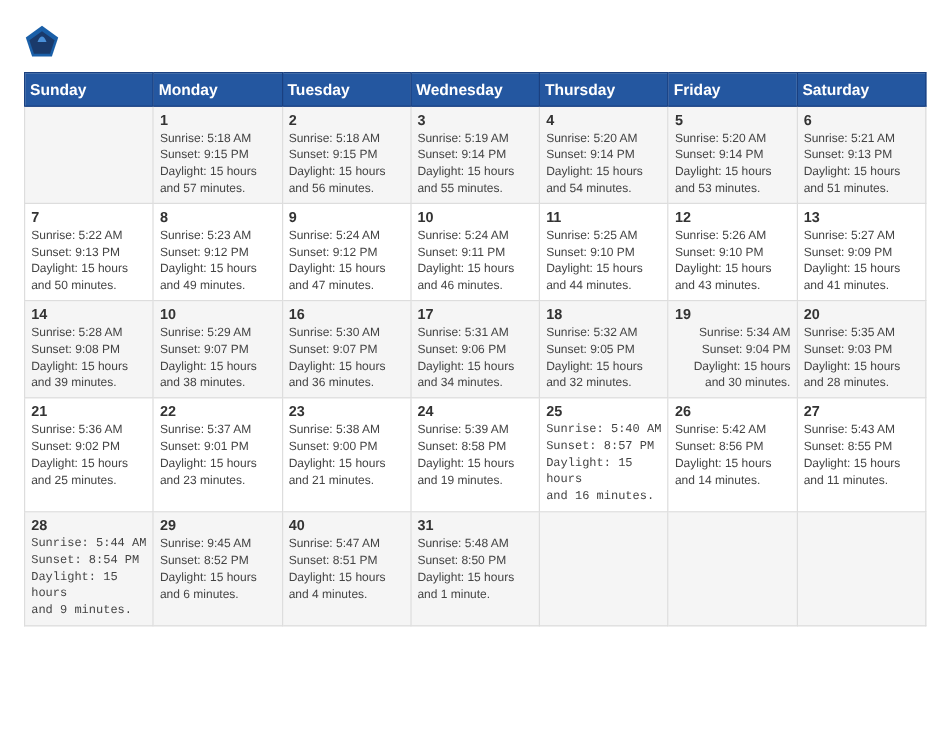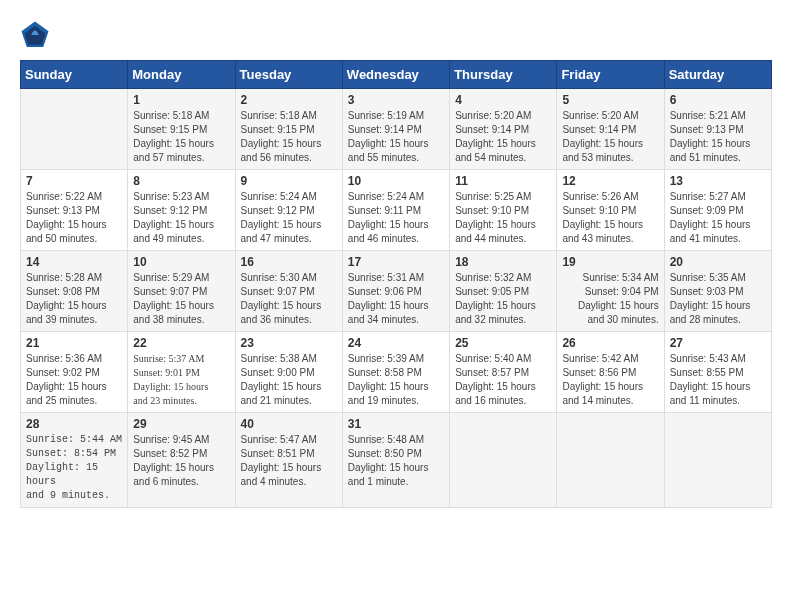--- a/index.html
+++ b/index.html
@@ -271,42 +271,42 @@
       <tr>
         <td>
           <span class="day-num">21</span>
           <div class="cell-info" style="white-space: pre-line;">Sunrise: 5:36 AM
 Sunset: 9:02 PM
 Daylight: 15 hours
 and 25 minutes.</div>
         </td>
         <td>
           <span class="day-num">22</span>
-          <div class="cell-info" style="white-space: pre-line; font-family: Liberation Serif, serif;">Sunrise: 5:37 AM
+          <div class="cell-info" style="white-space: pre-line;">Sunrise: 5:37 AM
 Sunset: 9:01 PM
 Daylight: 15 hours
 and 23 minutes.</div>
         </td>
         <td>
           <span class="day-num">23</span>
           <div class="cell-info" style="white-space: pre-line;">Sunrise: 5:38 AM
 Sunset: 9:00 PM
 Daylight: 15 hours
 and 21 minutes.</div>
         </td>
         <td>
           <span class="day-num">24</span>
           <div class="cell-info" style="white-space: pre-line;">Sunrise: 5:39 AM
 Sunset: 8:58 PM
 Daylight: 15 hours
 and 19 minutes.</div>
         </td>
         <td>
           <span class="day-num">25</span>
-          <div class="cell-info" style="white-space: pre-line;">Sunrise: 5:40 AM
+          <div class="cell-info" style="white-space: pre-line; font-family: Liberation Mono, monospace;">Sunrise: 5:40 AM
 Sunset: 8:57 PM
 Daylight: 15 hours
 and 16 minutes.</div>
         </td>
         <td>
           <span class="day-num">26</span>
           <div class="cell-info" style="white-space: pre-line;">Sunrise: 5:42 AM
 Sunset: 8:56 PM
 Daylight: 15 hours
 and 14 minutes.</div>

